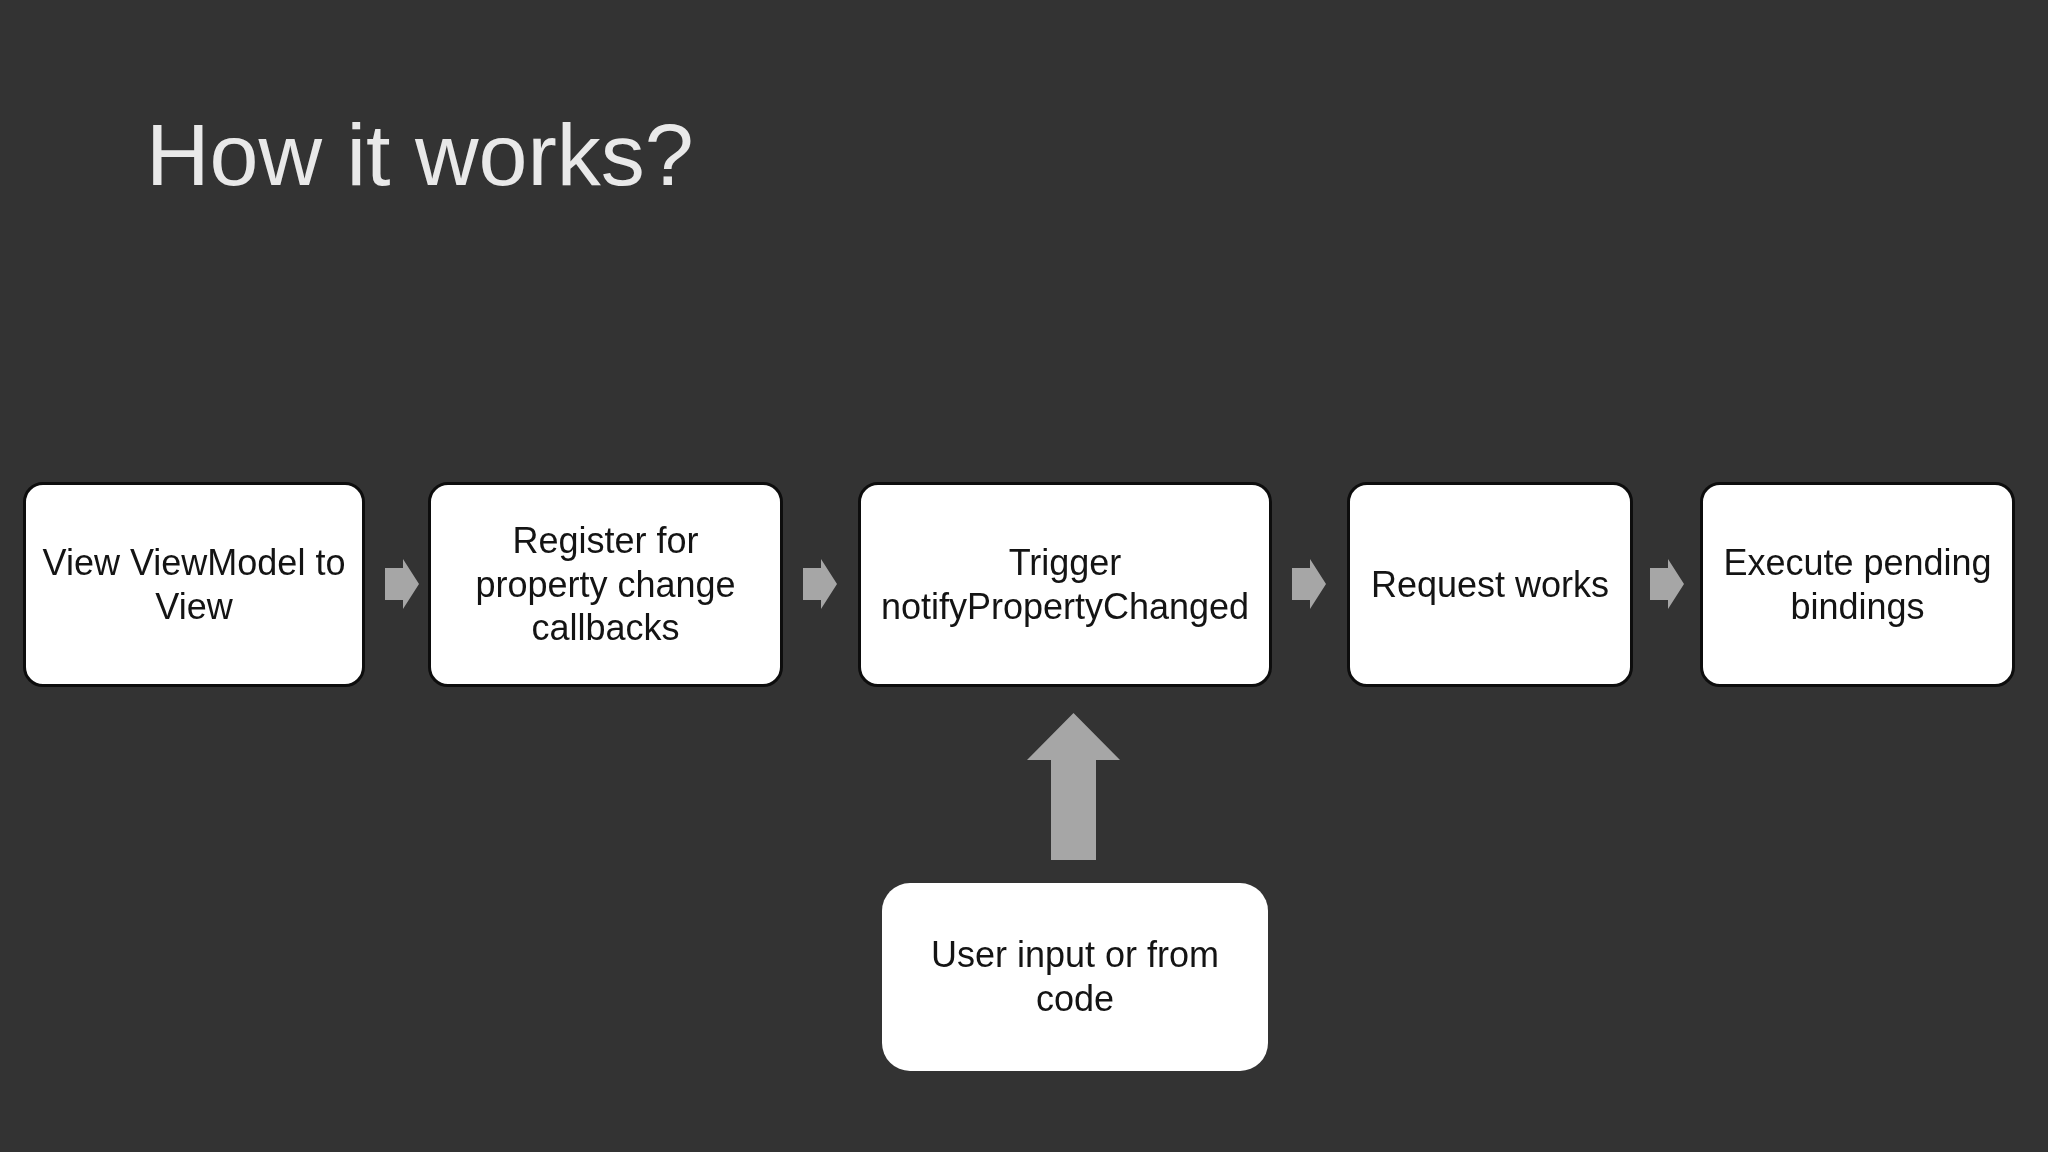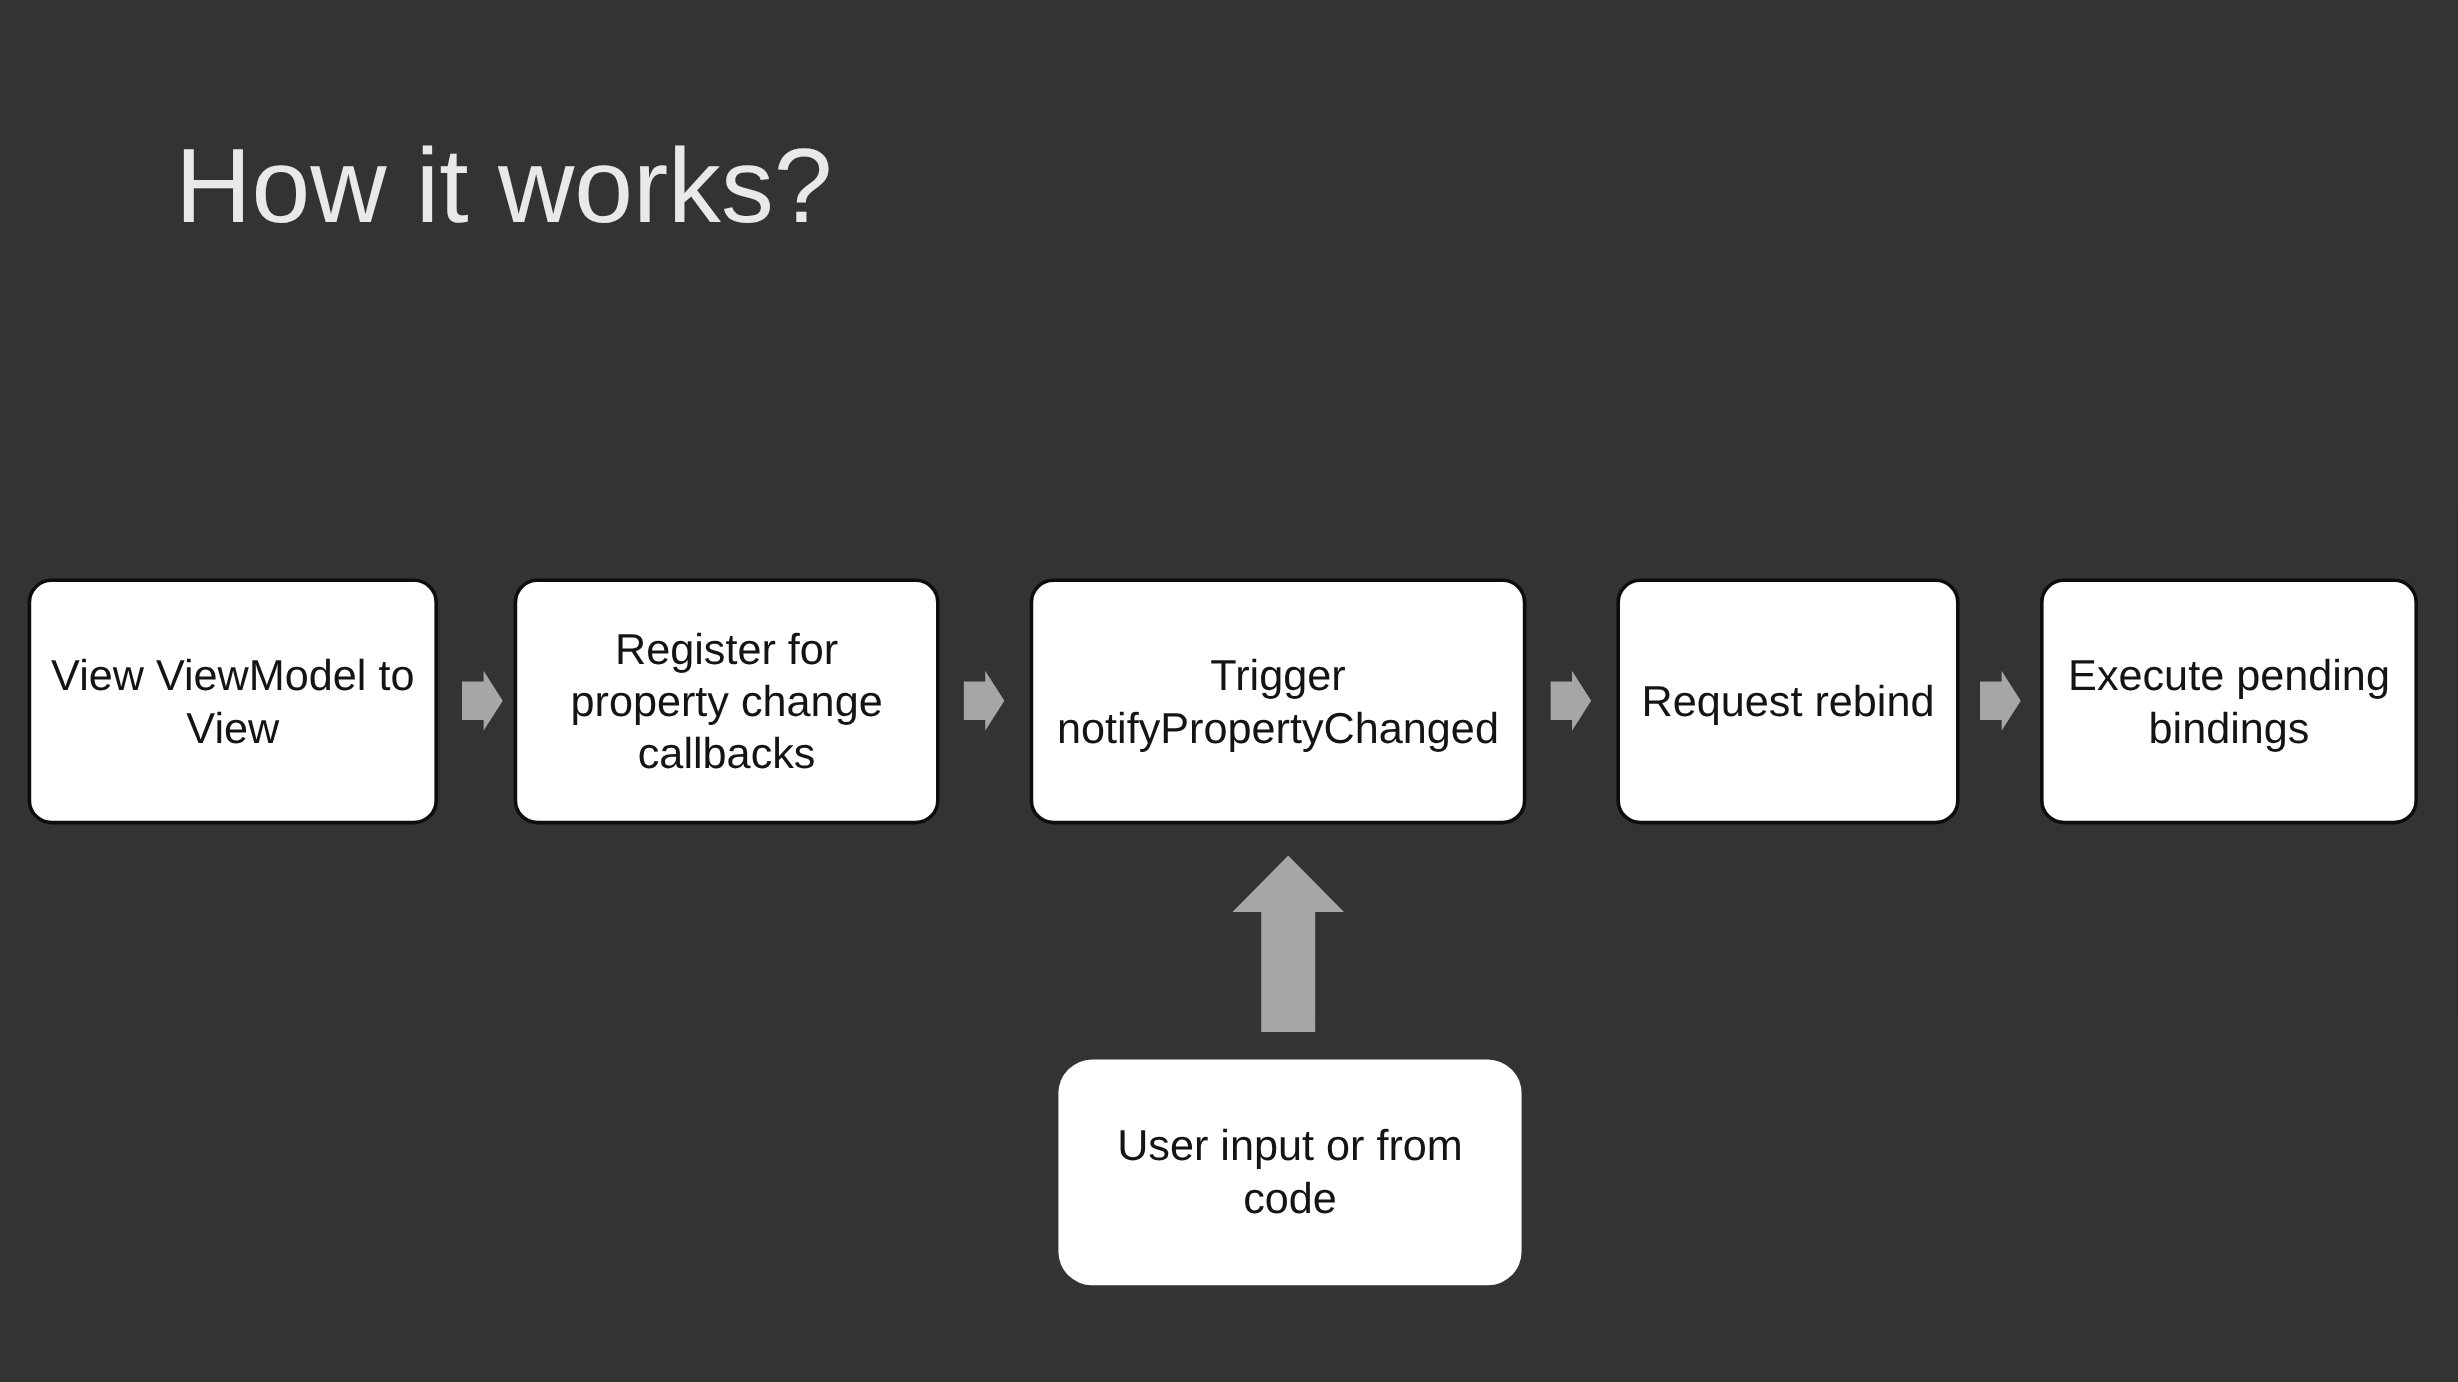--- a/index.html
+++ b/index.html
@@ -98,21 +98,21 @@
   <div class="flow-box b1">
     <span>View ViewModel to View</span>
   </div>
   <div class="flow-box b2">
     <span>Register for property change callbacks</span>
   </div>
   <div class="flow-box b3">
     <span>Trigger notifyPropertyChanged</span>
   </div>
   <div class="flow-box b4">
-    <span>Request rebind</span>
+    <span>Request works</span>
   </div>
   <div class="flow-box b5">
     <span>Execute pending bindings</span>
   </div>
 
   <svg class="arrow-right a1" viewBox="0 0 34 50" aria-hidden="true">
     <polygon points="0,9 18,9 18,0 34,25 18,50 18,41 0,41" fill="#a6a6a6"></polygon>
   </svg>
   <svg class="arrow-right a2" viewBox="0 0 34 50" aria-hidden="true">
     <polygon points="0,9 18,9 18,0 34,25 18,50 18,41 0,41" fill="#a6a6a6"></polygon>

